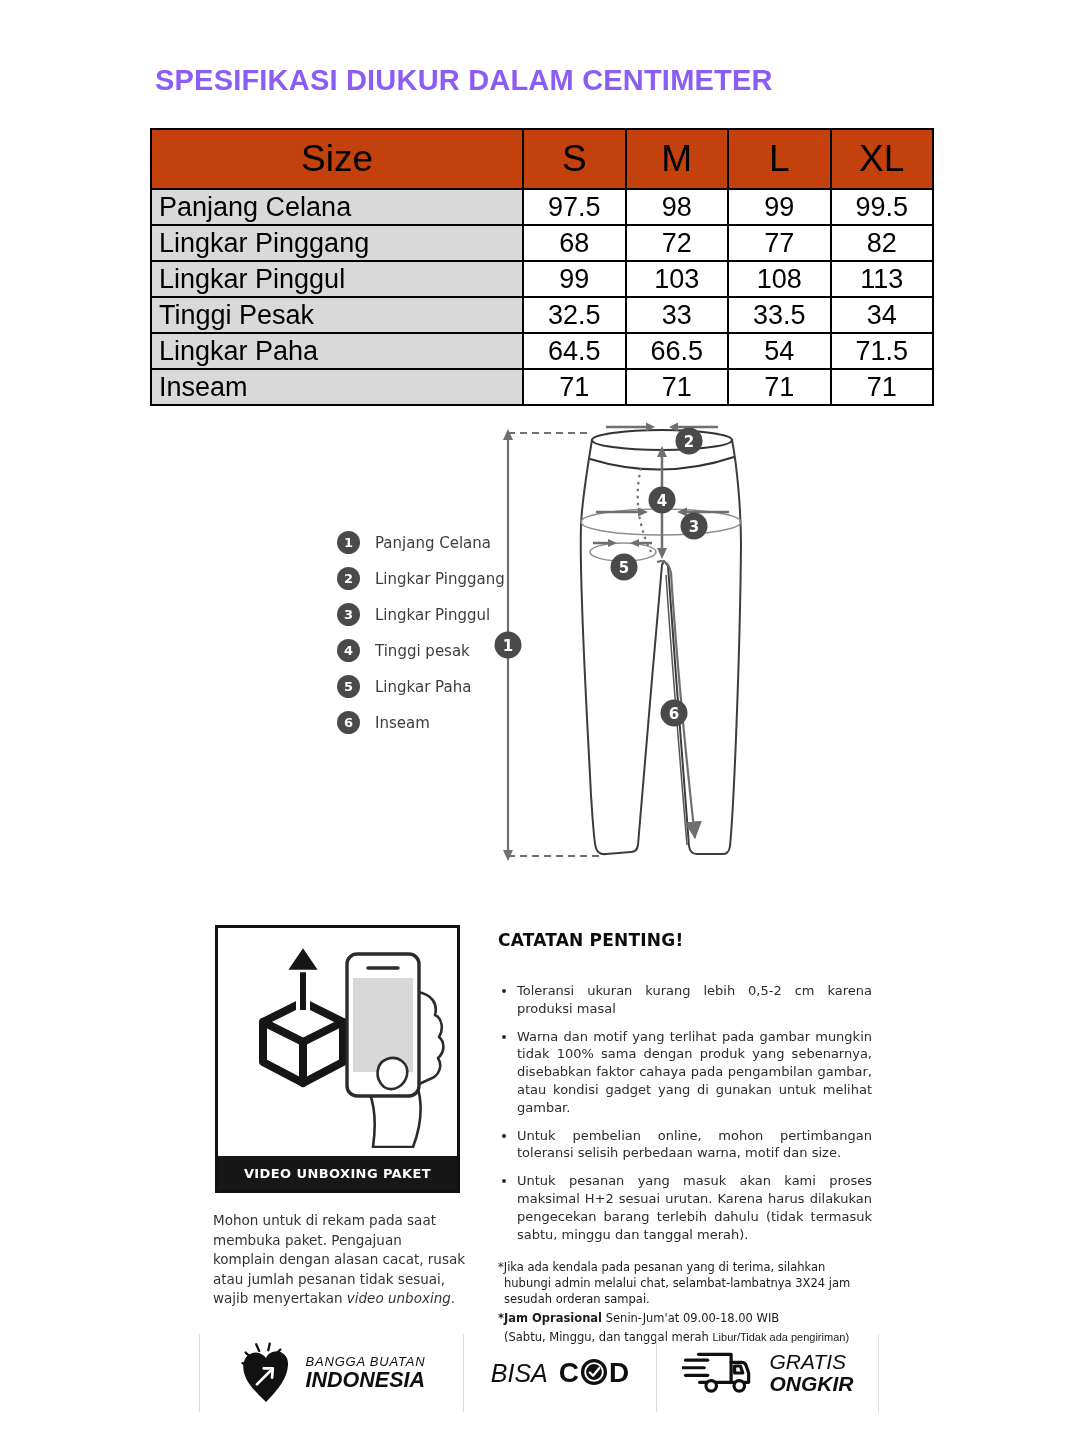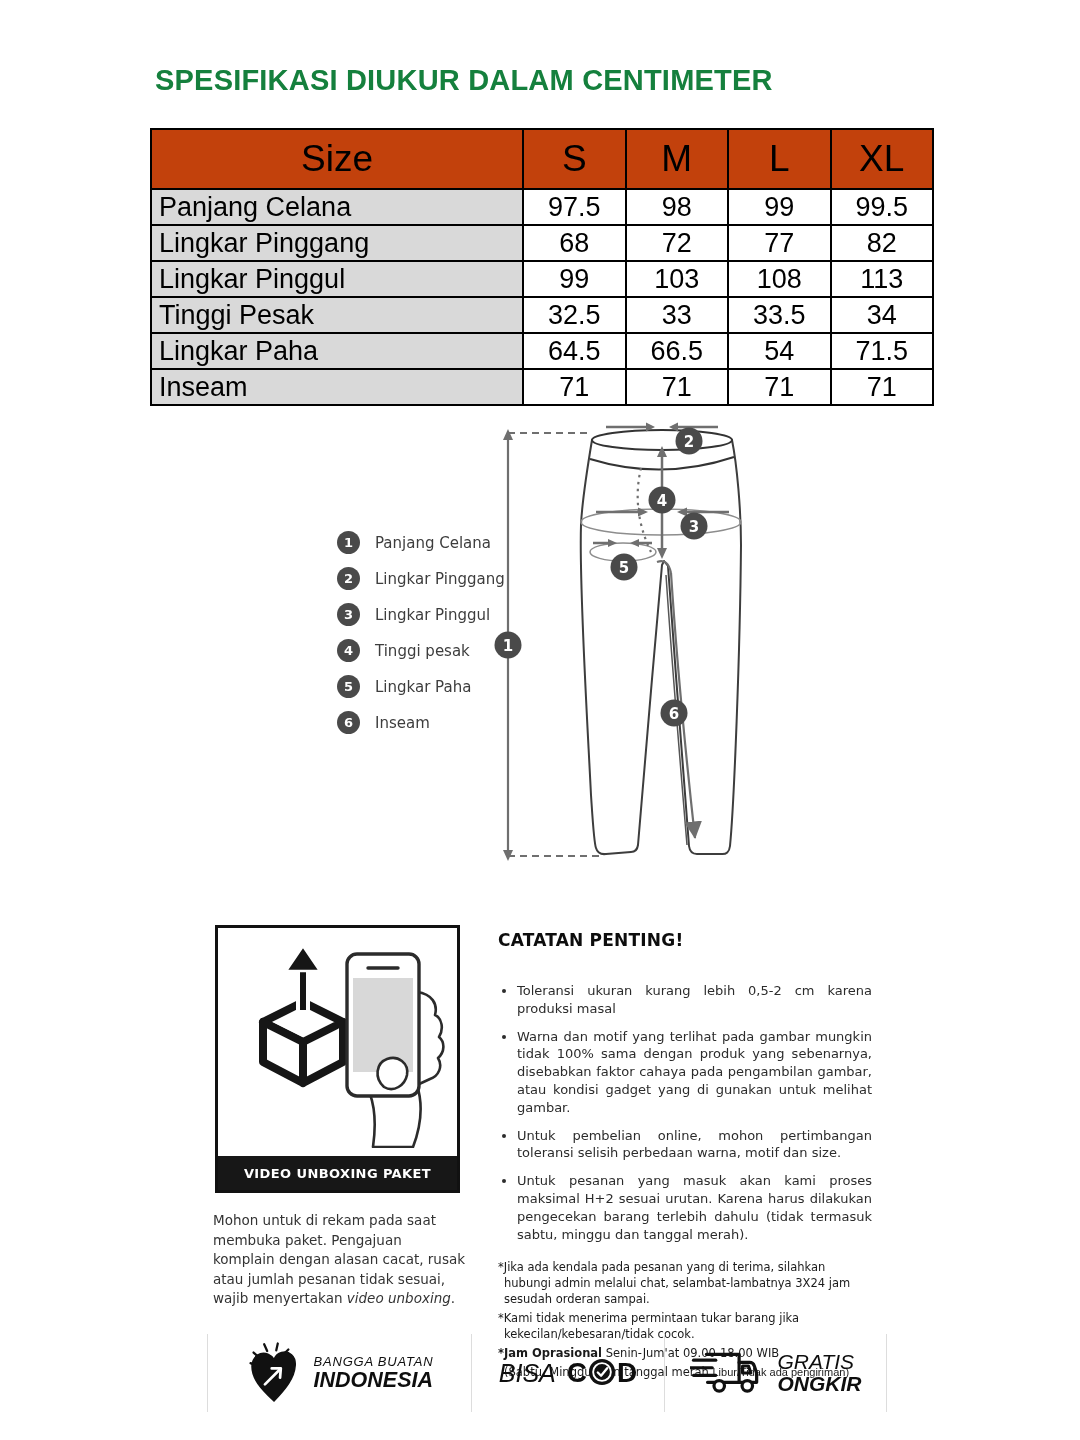--- a/index.html
+++ b/index.html
@@ -6,21 +6,21 @@
   body { background:#888; }
   .page {
     width:1080px; height:1440px; position:relative; background:#ffffff;
     margin:0 auto; overflow:hidden;
     font-family:"DejaVu Sans", sans-serif; color:#111;
   }
   
   .title {
     position:absolute; left:155px; top:64px;
     font-family:"Liberation Sans", sans-serif;
-    font-size:29px; font-weight:bold; letter-spacing:0.2px; color:#15803d;
+    font-size:29px; font-weight:bold; letter-spacing:0.2px; color:#8b5cf6;
   }
   
   table.size-table {
     position:absolute; left:150px; top:128px; width:782px;
     border-collapse:collapse; table-layout:fixed;
     font-family:"Liberation Sans", sans-serif; color:#000;
   }
   .size-table col.c-label { width:372px; }
   .size-table col.c-val   { width:102.5px; }
   .size-table th, .size-table td { border:2px solid #000; }
@@ -57,21 +57,21 @@
   .catatan h2 { font-size:17px; font-weight:700; letter-spacing:0.2px; color:#0d0d0d; margin-bottom:22px; }
   .catatan ul { list-style:disc; padding-left:19px;margin-top:32px; }
   .catatan li { font-size:13px; line-height:1.37; text-align:justify; margin-bottom:10px; color:#2c2c2c; }
   .catatan-notes { margin-top:17px; }
   .catatan-notes p { font-size:11.5px; line-height:1.38; margin-bottom:3px; padding-left:6px; text-indent:-6px; color:#1b1b1b; }
   .catatan-notes .b { font-weight:700; }
   .catatan-notes .alt { font-family:"Liberation Sans", sans-serif; font-size:11px; }
   .jam-line2 { padding-left:6px !important; text-indent:0 !important; }
   
   .footer { position:absolute; left:199px; top:1334px; height:78px; display:flex;
-            align-items:stretch; border-left:1px solid #ddd;margin-left:8px; }
+            align-items:stretch; border-left:1px solid #ddd; }
   .badge { display:flex; align-items:center; justify-content:center; gap:12px;
            border-right:1px solid #ddd; color:#0e0e0e; }
   .badge.b1 { width:264px; }
   .badge.b2 { width:193px; }
   .badge.b3 { width:222px; }
   .b1-text .l1 { font-family:"Liberation Sans", sans-serif; font-style:italic; font-size:13px; letter-spacing:0.8px; }
   .b1-text .l2 { font-family:"Liberation Sans", sans-serif; font-style:italic; font-weight:800; font-size:21.5px; line-height:1.05; }
   .b2-row { display:flex; align-items:center; }
   .b2-bisa { font-family:"Liberation Sans", sans-serif; font-style:italic; font-size:25px; margin-right:11px; }
   .b2-cd { font-family:"Liberation Sans", sans-serif; font-weight:800; font-size:28px; }
@@ -284,21 +284,20 @@
   <div class="catatan">
     <h2>CATATAN PENTING!</h2>
     <ul>
       <li>Toleransi ukuran kurang lebih 0,5-2 cm karena produksi masal</li>
       <li>Warna dan motif yang terlihat pada gambar mungkin tidak 100% sama dengan produk yang sebenarnya, disebabkan faktor cahaya pada pengambilan gambar, atau kondisi gadget yang di gunakan untuk melihat gambar.</li>
       <li>Untuk pembelian online, mohon pertimbangan toleransi selisih perbedaan warna, motif dan size.</li>
       <li>Untuk pesanan yang masuk akan kami proses maksimal H+2 sesuai urutan. Karena harus dilakukan pengecekan barang terlebih dahulu (tidak termasuk sabtu, minggu dan tanggal merah).</li>
     </ul>
     <div class="catatan-notes">
       <p>*Jika ada kendala pada pesanan yang di terima, silahkan hubungi admin melalui chat, selambat-lambatnya 3X24 jam sesudah orderan sampai.</p>
-      <p>*Kami tidak menerima permintaan tukar barang jika kekecilan/kebesaran/tidak cocok.</p>
       <p><span class="b">*Jam Oprasional</span><span> Senin-Jum'at 09.00-18.00 WIB</span></p>
       <p class="jam-line2"><span>(Sabtu, Minggu, dan tanggal merah </span><span class="alt">Libur/Tidak ada pengiriman)</span></p>
     </div>
   </div>
 
   <div class="footer">
     <div class="badge b1">
       <svg width="56" height="66" viewBox="0 0 74 86">
         <g stroke="#111111" stroke-width="3" stroke-linecap="round">
           <line x1="6" y1="30" x2="15" y2="34"></line>

